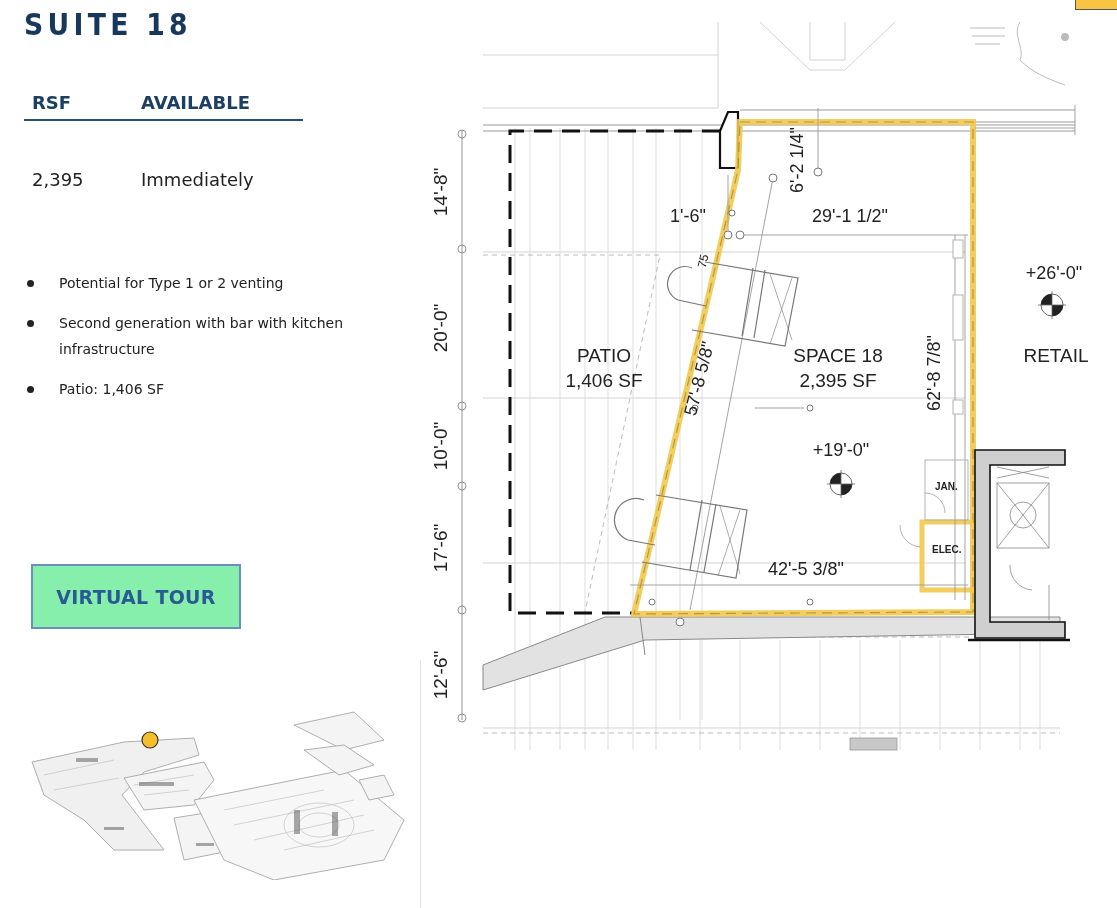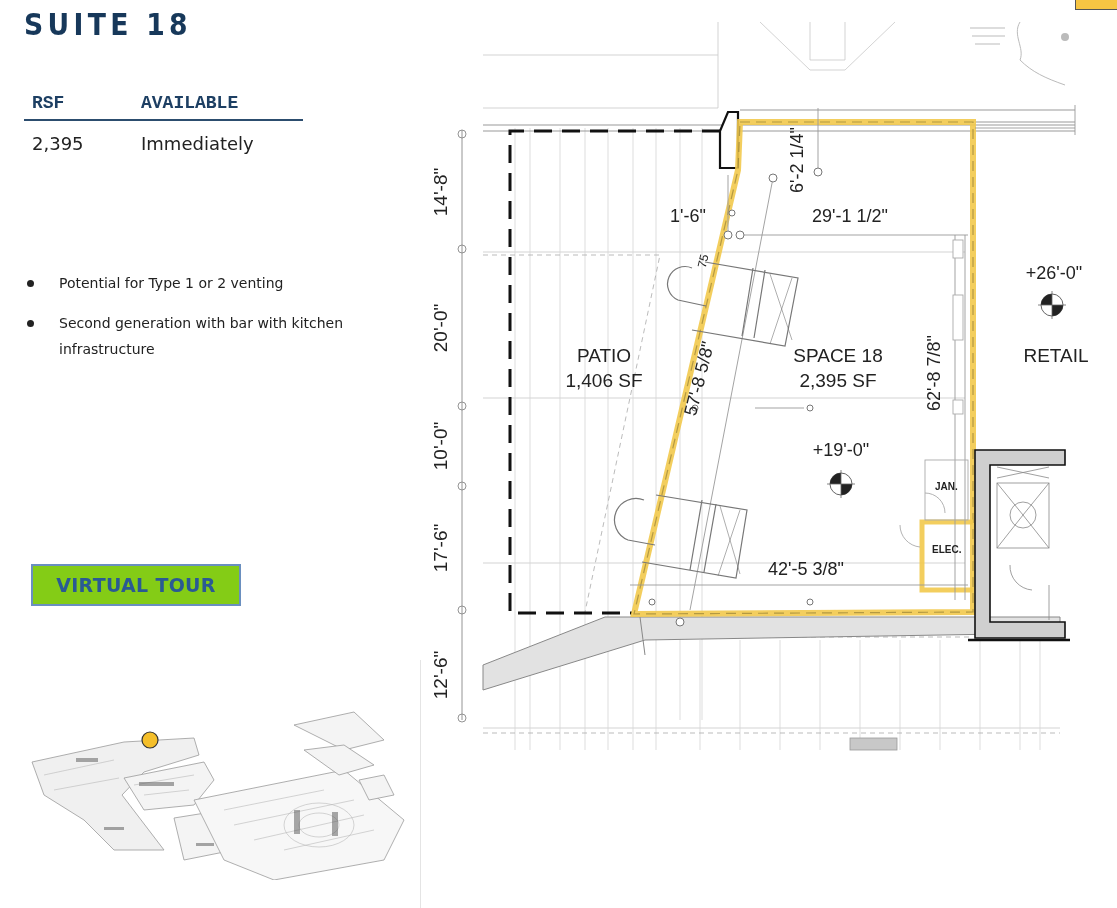--- a/index.html
+++ b/index.html
@@ -8,33 +8,33 @@
 
   .title {
     position: absolute; left: 24px; top: 6px;
     font-family: "DejaVu Sans", sans-serif; font-weight: bold;
     font-size: 31px; letter-spacing: 5px; color: #17385a;
     transform: scaleX(0.86); transform-origin: left top;
   }
 
   .spec-table { position: absolute; left: 24px; top: 86px; width: 279px; }
   .spec-head { display: flex; height: 35px; align-items: center; border-bottom: 2px solid #2c4d6e; }
-  .spec-head span { font-weight: bold; font-size: 18px; color: #1d3f63; font-family: Liberation Mono, monospace; }
-  .spec-row { display: flex; height: 44px; align-items: center; }
+  .spec-head span { font-weight: bold; font-size: 18px; color: #1d3f63; }
+  .spec-row { display: flex; height: 44px; align-items: center; margin-top: 36px; }
   .spec-row span { font-size: 18px; color: #222; }
   .c1 { width: 117px; padding-left: 8px; }
   .c2 { flex: 1; }
 
   .features { position: absolute; left: 24px; top: 270px; width: 380px; list-style: none; }
   .features li { position: relative; padding-left: 35px; font-size: 14px; line-height: 26px; color: #222; margin-bottom: 14px; }
   .features li::before { content: ""; position: absolute; left: 3px; top: 10px; width: 7px; height: 7px; border-radius: 50%; background: #222; }
 
   .tour-btn {
-    position: absolute; left: 31px; top: 564px; width: 210px; height: 42px;
-    border: 2px solid #6a8fbf; background: #84cc16; cursor: pointer;
+    position: absolute; left: 31px; top: 564px; width: 210px; height: 65px;
+    border: 2px solid #6a8fbf; background: #86efac; cursor: pointer;
     display: flex; align-items: center; justify-content: center;
     font-weight: bold; font-size: 19px; color: #2a5a93; letter-spacing: 0.3px;
   }
 
   .minimap { position: absolute; left: 24px; top: 700px; width: 395px; height: 180px; }
   .divider-v { position: absolute; left: 420px; top: 660px; width: 1px; height: 248px; background: #e4e4e4; }
   .plan { position: absolute; left: 420px; top: 0; width: 697px; height: 908px; }
   .corner-tab { position: absolute; right: 0; top: 0; width: 42px; height: 10px; background: #f7c543; border-left: 1px solid #555; border-bottom: 1px solid #555; }
 </style>
 </head>
@@ -49,20 +49,21 @@
   </div>
   <div class="spec-row">
     <span class="c1">2,395</span>
     <span class="c2">Immediately</span>
   </div>
 </div>
 
 <ul class="features">
   <li>Potential for Type 1 or 2 venting</li>
   <li>Second generation with bar with kitchen infrastructure</li>
+  <li>Patio: 1,406 SF</li>
 </ul>
 
 <div class="tour-btn">VIRTUAL TOUR</div>
 
 <svg class="minimap" viewBox="0 0 395 180">
   <g fill="#f4f4f4" stroke="#9a9a9a" stroke-width="0.8">
     <path d="M8 62 L100 42 L170 38 L175 55 L120 72 L98 95 L140 150 L90 150 L60 120 L20 95 Z" fill="#f0f0f0"></path>
     <path d="M100 78 L180 62 L190 80 L170 105 L120 110 Z"></path>
     <path d="M150 118 L200 110 L210 150 L160 160 Z"></path>
     <path d="M170 100 L320 70 L380 120 L360 160 L250 180 L200 160 Z" fill="#f7f7f7"></path>

